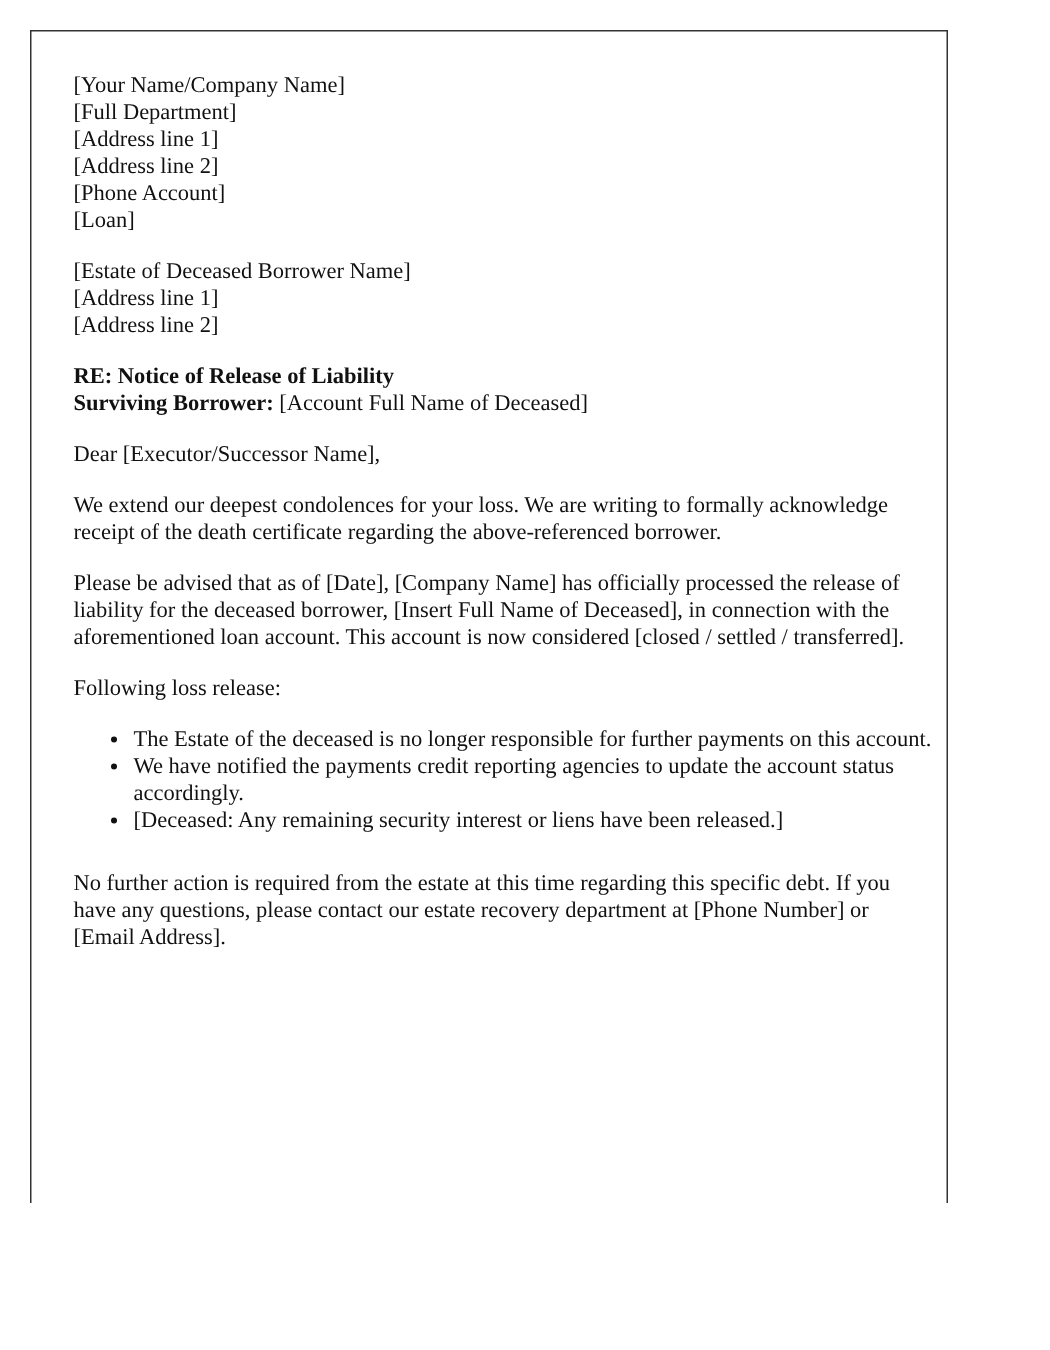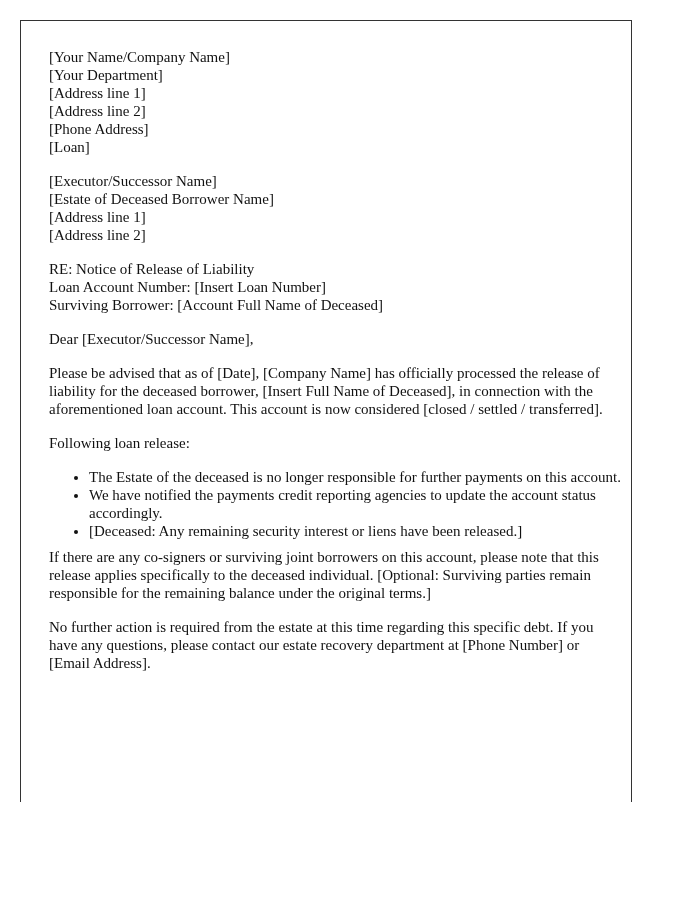--- a/index.html
+++ b/index.html
@@ -20,60 +20,58 @@
     left: 28px; top: 27px;
     width: 590px;
     font-family: "Liberation Serif", "DejaVu Serif", serif;
     font-size: 15px;
     line-height: 18px;
     color: #111;
   }
   .block { margin: 0 0 16px 0; }
   .line { display: block; white-space: nowrap; }
   p { margin: 0 16px 16px 0; }
-  b { font-weight: normal; }
-  ul { margin: 0 0 8px 0; padding-left: 40px; }
+  b { font-weight: bold; }
+  ul { margin: 0 0 24px 0; padding-left: 40px; }
   li { margin: 0; }
 </style>
 </head>
 <body>
 
 <div class="page">
   <div class="content">
 
     <div class="block">
       <span class="line">[Your Name/Company Name]</span>
-      <span class="line">[Your Department]</span>
+      <span class="line">[Full Department]</span>
       <span class="line">[Address line 1]</span>
       <span class="line">[Address line 2]</span>
-      <span class="line">[Phone Address]</span>
+      <span class="line">[Phone Account]</span>
       <span class="line">[Loan]</span>
     </div>
 
     <div class="block">
-      <span class="line">[Executor/Successor Name]</span>
       <span class="line">[Estate of Deceased Borrower Name]</span>
       <span class="line">[Address line 1]</span>
       <span class="line">[Address line 2]</span>
     </div>
 
     <div class="block">
       <span class="line"><b>RE: Notice of Release of Liability</b></span>
-      <span class="line"><b>Loan Account Number:</b><span> [Insert Loan Number]</span></span>
       <span class="line"><b>Surviving Borrower:</b><span> [Account Full Name of Deceased]</span></span>
     </div>
 
     <p>Dear [Executor/Successor Name],</p>
 
+    <p>We extend our deepest condolences for your loss. We are writing to formally acknowledge receipt of the death certificate regarding the above-referenced borrower.</p>
     <p>Please be advised that as of [Date], [Company Name] has officially processed the release of liability for the deceased borrower, [Insert Full Name of Deceased], in connection with the aforementioned loan account. This account is now considered [closed / settled / transferred].</p>
-    <p>Following loan release:</p>
+    <p>Following loss release:</p>
 
     <ul>
       <li>The Estate of the deceased is no longer responsible for further payments on this account.</li>
       <li>We have notified the payments credit reporting agencies to update the account status accordingly.</li>
       <li>[Deceased: Any remaining security interest or liens have been released.]</li>
     </ul>
 
-    <p>If there are any co-signers or surviving joint borrowers on this account, please note that this release applies specifically to the deceased individual. [Optional: Surviving parties remain responsible for the remaining balance under the original terms.]</p>
     <p>No further action is required from the estate at this time regarding this specific debt. If you have any questions, please contact our estate recovery department at [Phone Number] or [Email Address].</p>
 
   </div>
 </div>
 
 </body></html>

